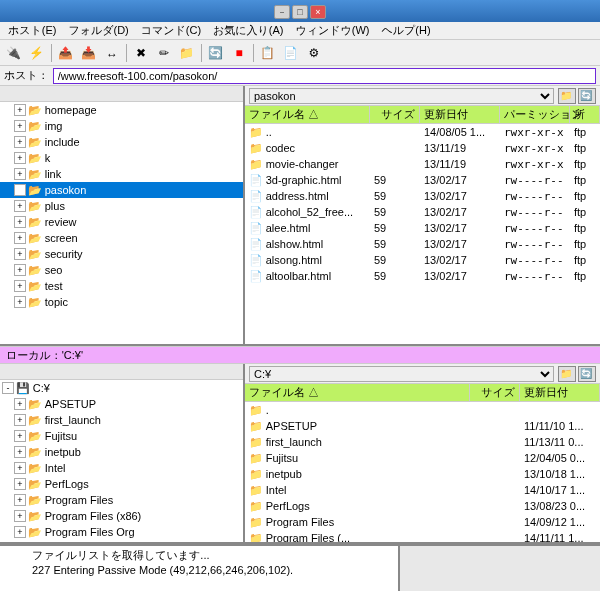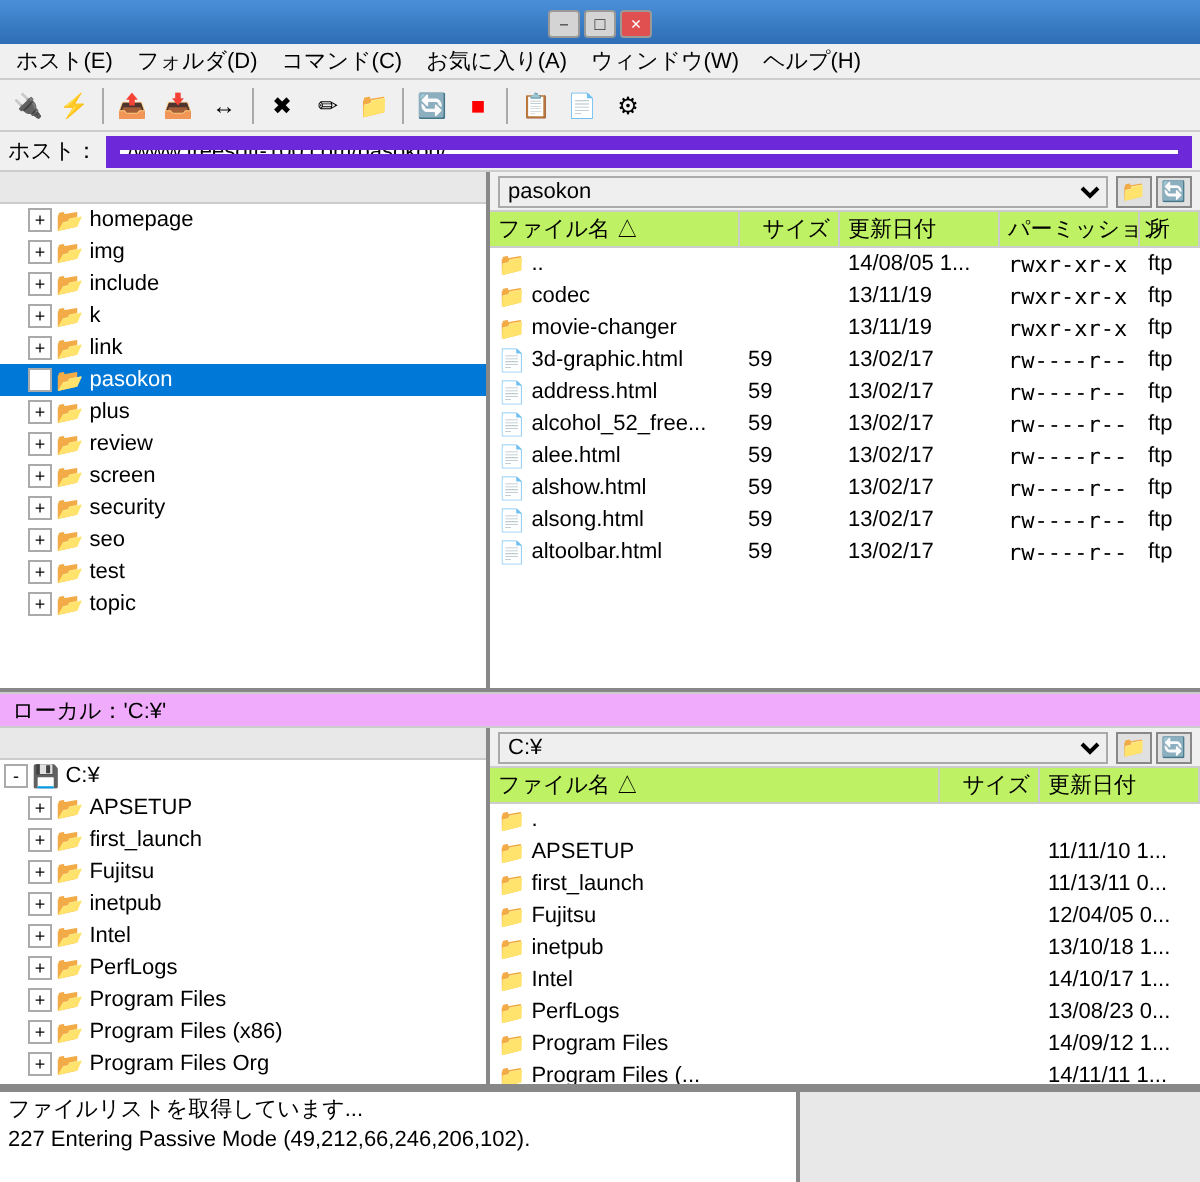--- a/index.html
+++ b/index.html
@@ -96,21 +96,21 @@
       border-bottom: 1px solid #ccc;
       height: 20px;
       font-size: 11px;
     }
     .address-label {
       margin-right: 4px;
       white-space: nowrap;
     }
     .address-value {
       background: white;
-      border: 7px solid #6d28d9;
+      border: 1px solid #6d28d9;
       padding: 1px 4px;
       flex: 1;
       font-size: 11px;
       height: 16px;
     }
 
     .tree-pane {
       width: 245px;
       min-width: 245px;
       border-right: 2px solid #888;
@@ -259,20 +259,21 @@
       background: white;
       overflow-y: auto;
       padding: 2px 4px;
       font-size: 11px;
       border-right: 2px solid #888;
     }
 
     .log-line {
       height: 15px;
       line-height: 15px;
+      margin-left: 28px;
     }
 
     .log-right {
       width: 200px;
       background: #e8e8e8;
       overflow: hidden;
     }
 
     
     .section-label {

